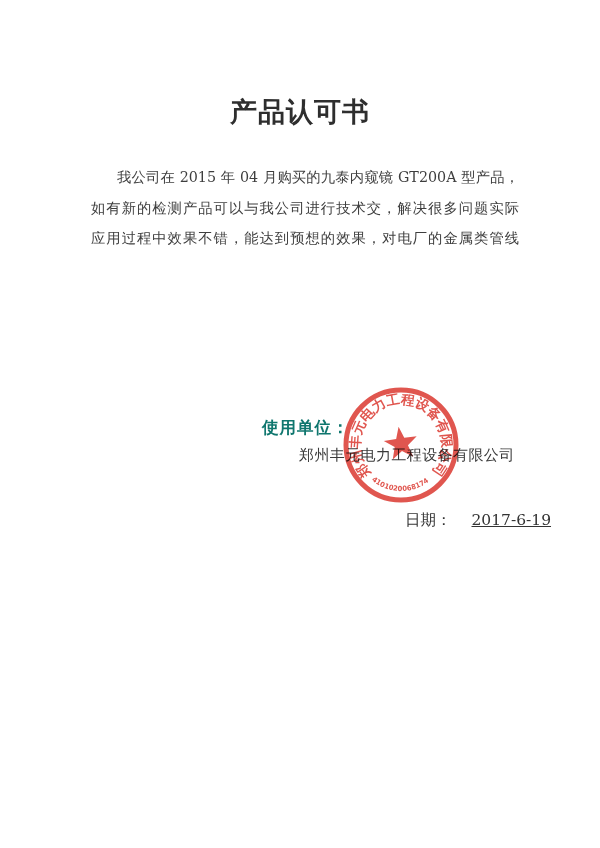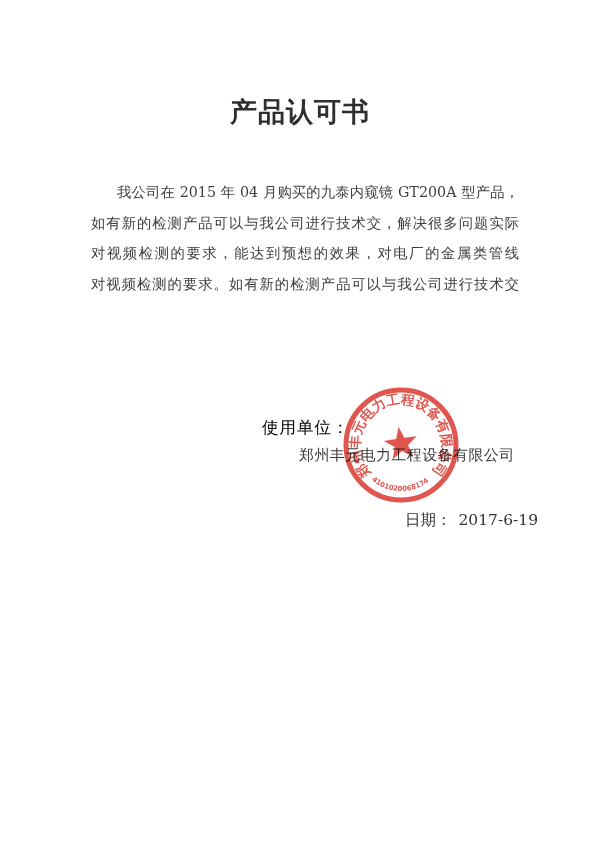--- a/index.html
+++ b/index.html
@@ -23,60 +23,60 @@
   }
 
   .body-text {
     top: 162px; left: 91px; width: 428px;
     font-size: 14.3px;
     line-height: 30.6px;
     color: #3e3e3e;
   }
   .p-line { width: 100%; }
   .p-line.justified { text-align: justify; text-align-last: justify; }
-  .p-line.first { text-indent: 26px; margin-top: 15px; }
+  .p-line.first { text-indent: 26px; }
 
   .sig-label {
     top: 417px; left: 262px;
     font-size: 16.5px;
     letter-spacing: 1px;
-    color: #000000;
+    color: #0f766e;
+    font-weight: bold;
   }
   .company-line {
     top: 446px; left: 299px;
     font-size: 15px;
     letter-spacing: 0.4px;
     color: #3a3a3a;
   }
   .date-line {
     top: 510px; left: 405px;
     font-size: 15.5px;
     color: #333333;
   }
-  .date-line .date-value { margin-left: 7px; }
+  .date-line .date-value { margin-left: 20px; text-decoration: underline; }
 
   .stamp {
     top: 380px; left: 336px;
     width: 130px; height: 130px;
     mix-blend-mode: multiply;
     opacity: 0.88;
     pointer-events: none;
   }
   .stamp svg { display: block; width: 130px; height: 130px; }
 </style>
 </head>
 <body>
 
 <div class="abs doc-title">产品认可书</div>
 
 <div class="abs body-text">
   <div class="p-line justified first">我公司在 2015 年 04 月购买的九泰内窥镜 GT200A 型产品，</div>
   <div class="p-line justified">如有新的检测产品可以与我公司进行技术交，解决很多问题实际</div>
-  <div class="p-line justified">对视频检测的要求，能达到预想的效果，对电厂的金属类管线</div>
-  <div class="p-line justified">对视频检测的要求。如有新的检测产品可以与我公司进行技术交</div>
+  <div class="p-line justified">应用过程中效果不错，能达到预想的效果，对电厂的金属类管线</div>
 </div>
 
 <div class="abs sig-label">使用单位：</div>
 
 <div class="abs company-line">郑州丰元电力工程设备有限公司</div>
 
 <div class="abs date-line">
   <span>日期：</span><span class="date-value">2017-6-19</span>
 </div>
 

